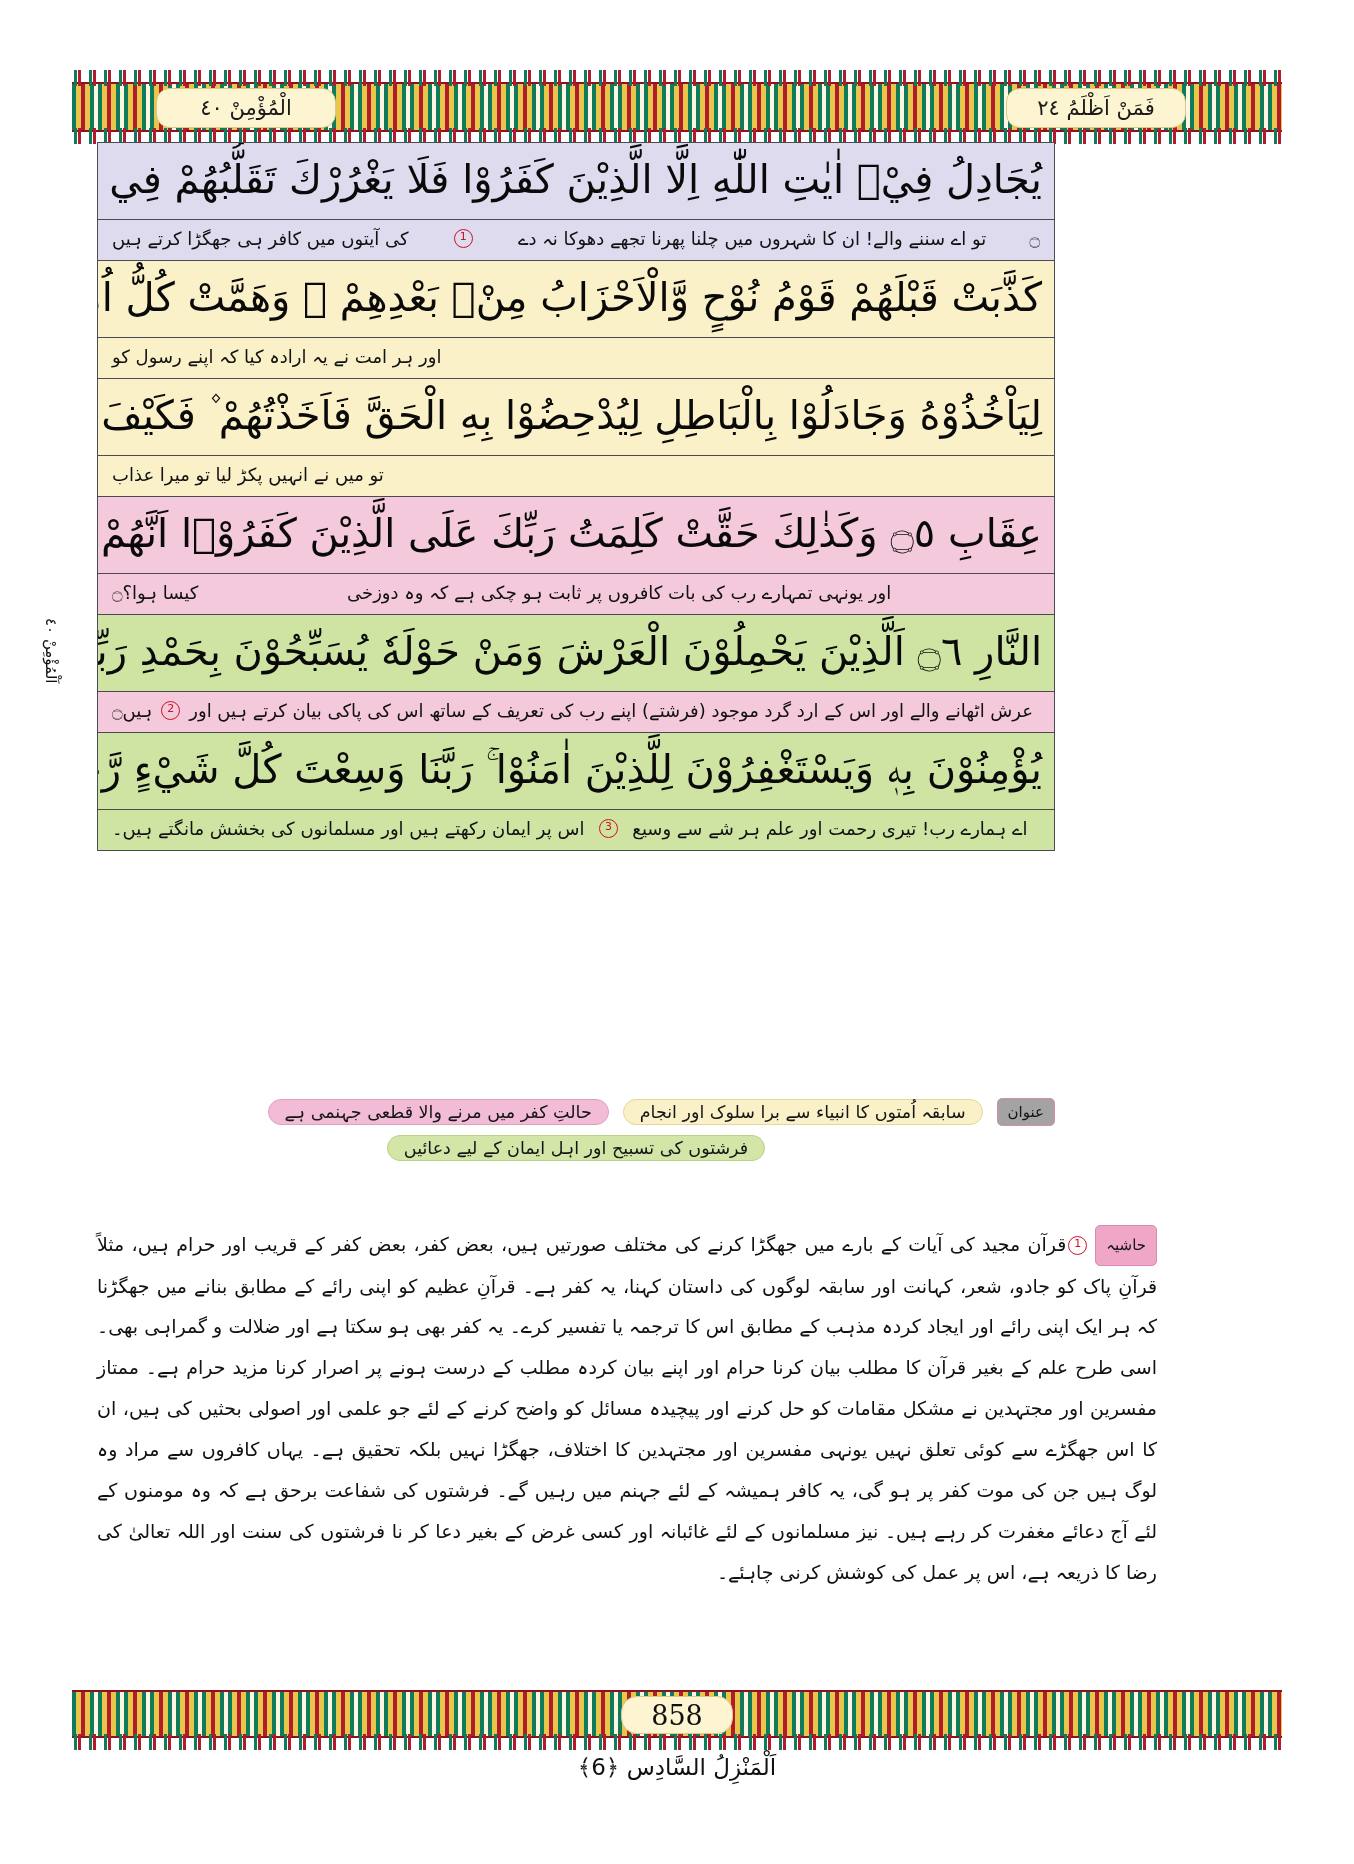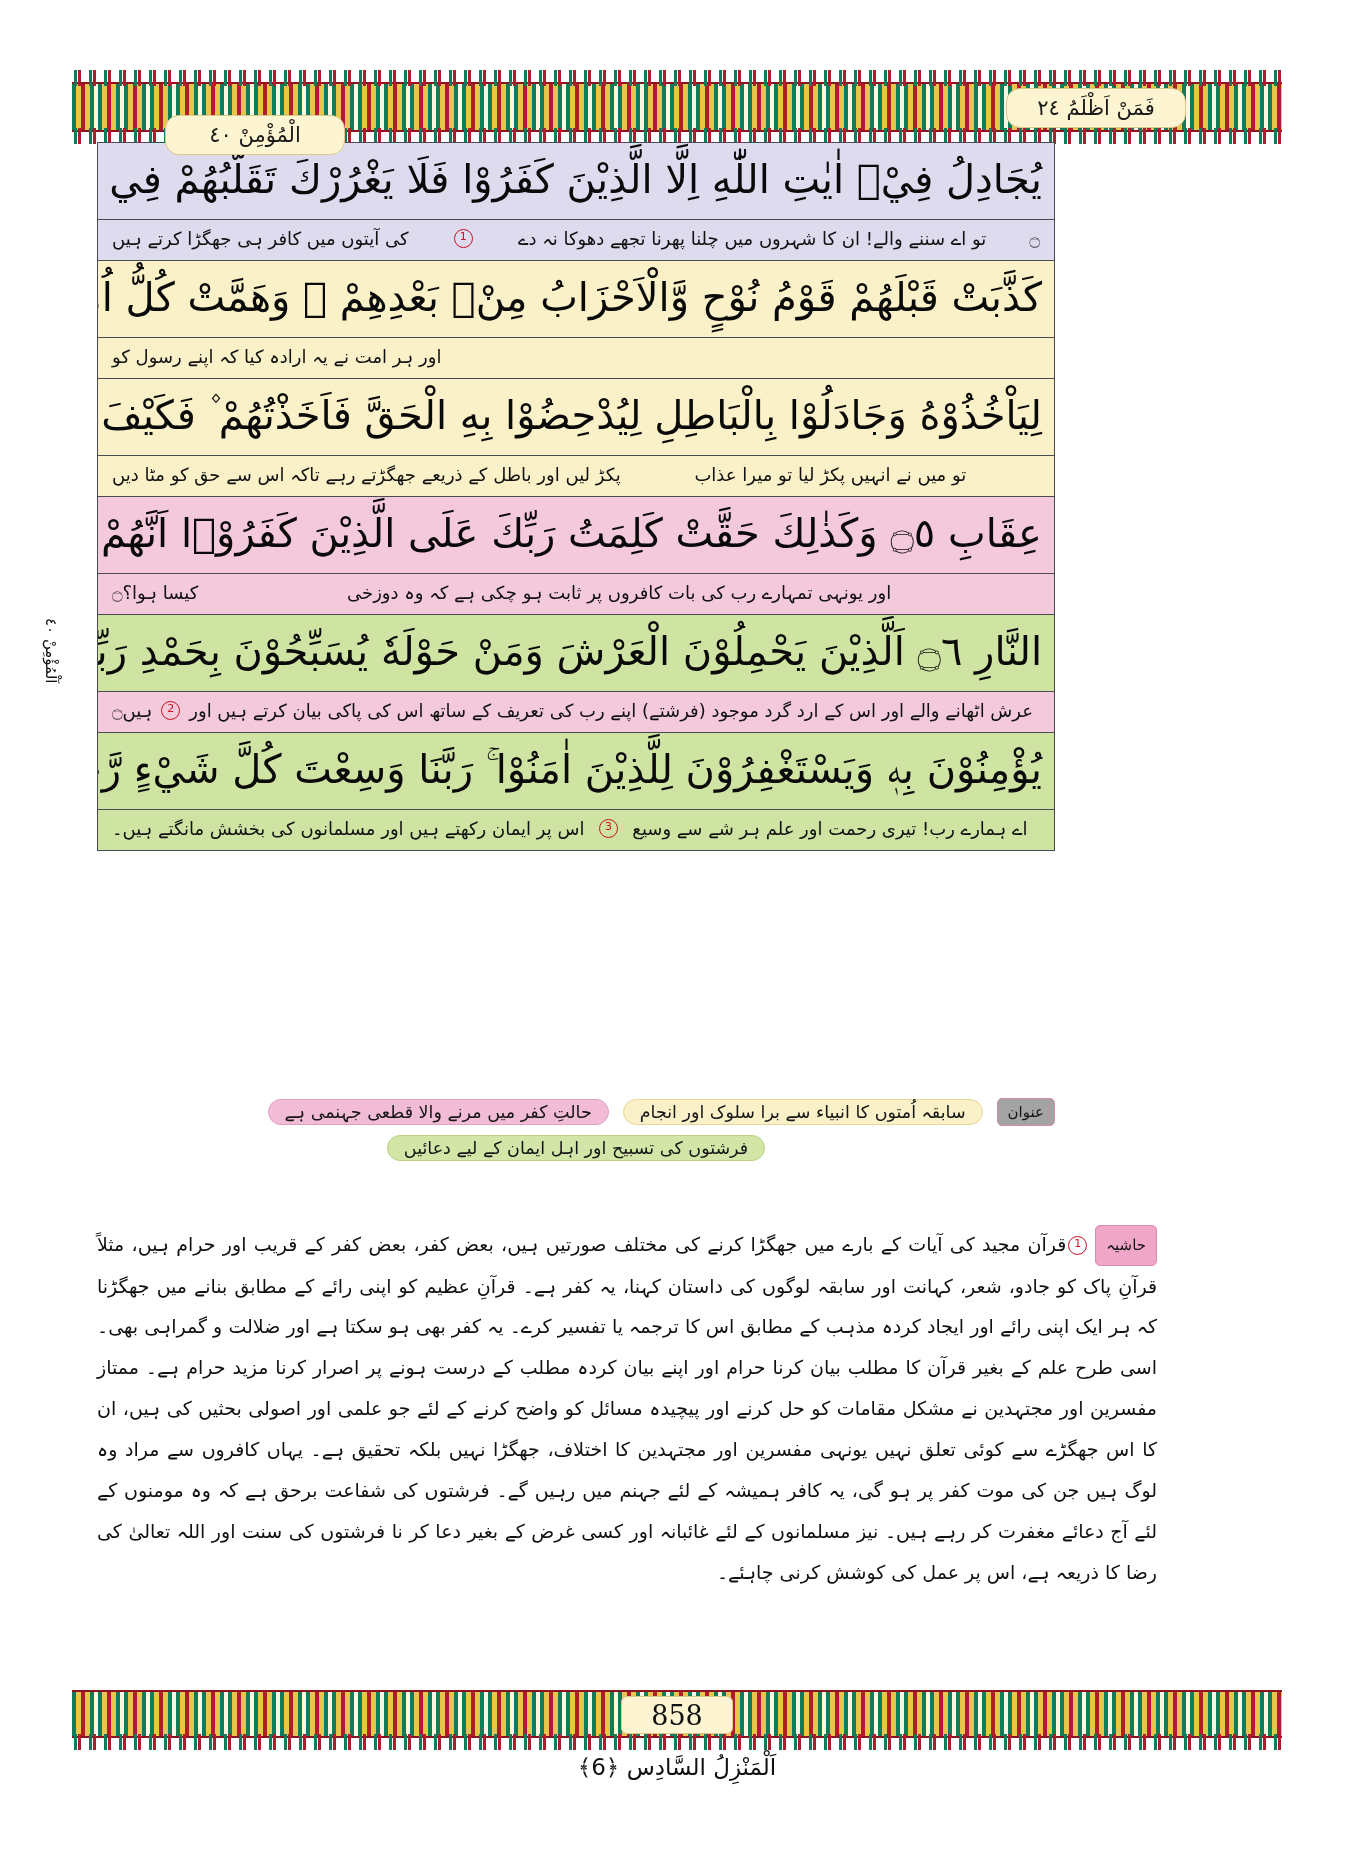--- a/index.html
+++ b/index.html
@@ -51,30 +51,30 @@
     top:4px;
     display:flex;align-items:center;justify-content:center;
     color:#1a1a1a;
     font-size:21px;
     direction:rtl;
     padding:0 14px;
     white-space:nowrap;
     z-index:5;
     font-family:"DejaVu Sans","Liberation Sans",sans-serif;
   }
-  .cartouche.surah{left:93px;min-width:150px;margin-top:27px;}
+  .cartouche.surah{left:84px;min-width:150px;}
   .cartouche.juz{right:96px;min-width:150px;}
 
   .page-num-badge{
     position:absolute;
     left:50%;transform:translateX(-50%);
     top:4px;
     background:#fdf4d2;
     border:1.5px solid #d9c98c;
-    border-radius:6px;
+    border-radius:16px;
     height:36px;min-width:110px;
     display:flex;align-items:center;justify-content:center;
     font-family:"DejaVu Serif","Liberation Serif",serif;
     font-size:27px;color:#111;
     z-index:5;
   }
 
   
   .textblock{
     position:absolute;
@@ -244,21 +244,20 @@
         <span></span>
         <span>اور ہر امت نے یہ ارادہ کیا کہ اپنے رسول کو</span>
       </div>
     </div>
 
     <div class="row">
       <div class="arabic-line bg-yel">لِيَاْخُذُوْهُ وَجَادَلُوْا بِالْبَاطِلِ لِيُدْحِضُوْا بِهِ الْحَقَّ فَاَخَذْتُهُمْ ۫ فَكَيْفَ كَانَ</div>
       <div class="urdu-line bg-yel">
         <span></span>
         <span>تو میں نے انہیں پکڑ لیا تو میرا عذاب</span>
-        <span>پکڑ لیں اور باطل کے ذریعے جھگڑتے رہے تاکہ اس سے حق کو مٹا دیں</span>
       </div>
     </div>
 
     <div class="row">
       <div class="arabic-line bg-pnk">عِقَابِ ۝٥ وَكَذٰلِكَ حَقَّتْ كَلِمَتُ رَبِّكَ عَلَى الَّذِيْنَ كَفَرُوْۤا اَنَّهُمْ اَصْحٰبُ</div>
       <div class="urdu-line bg-pnk">
         <span></span>
         <span>اور یونہی تمہارے رب کی بات کافروں پر ثابت ہو چکی ہے کہ وہ دوزخی</span>
         <span>کیسا ہوا؟۝</span>
       </div>

